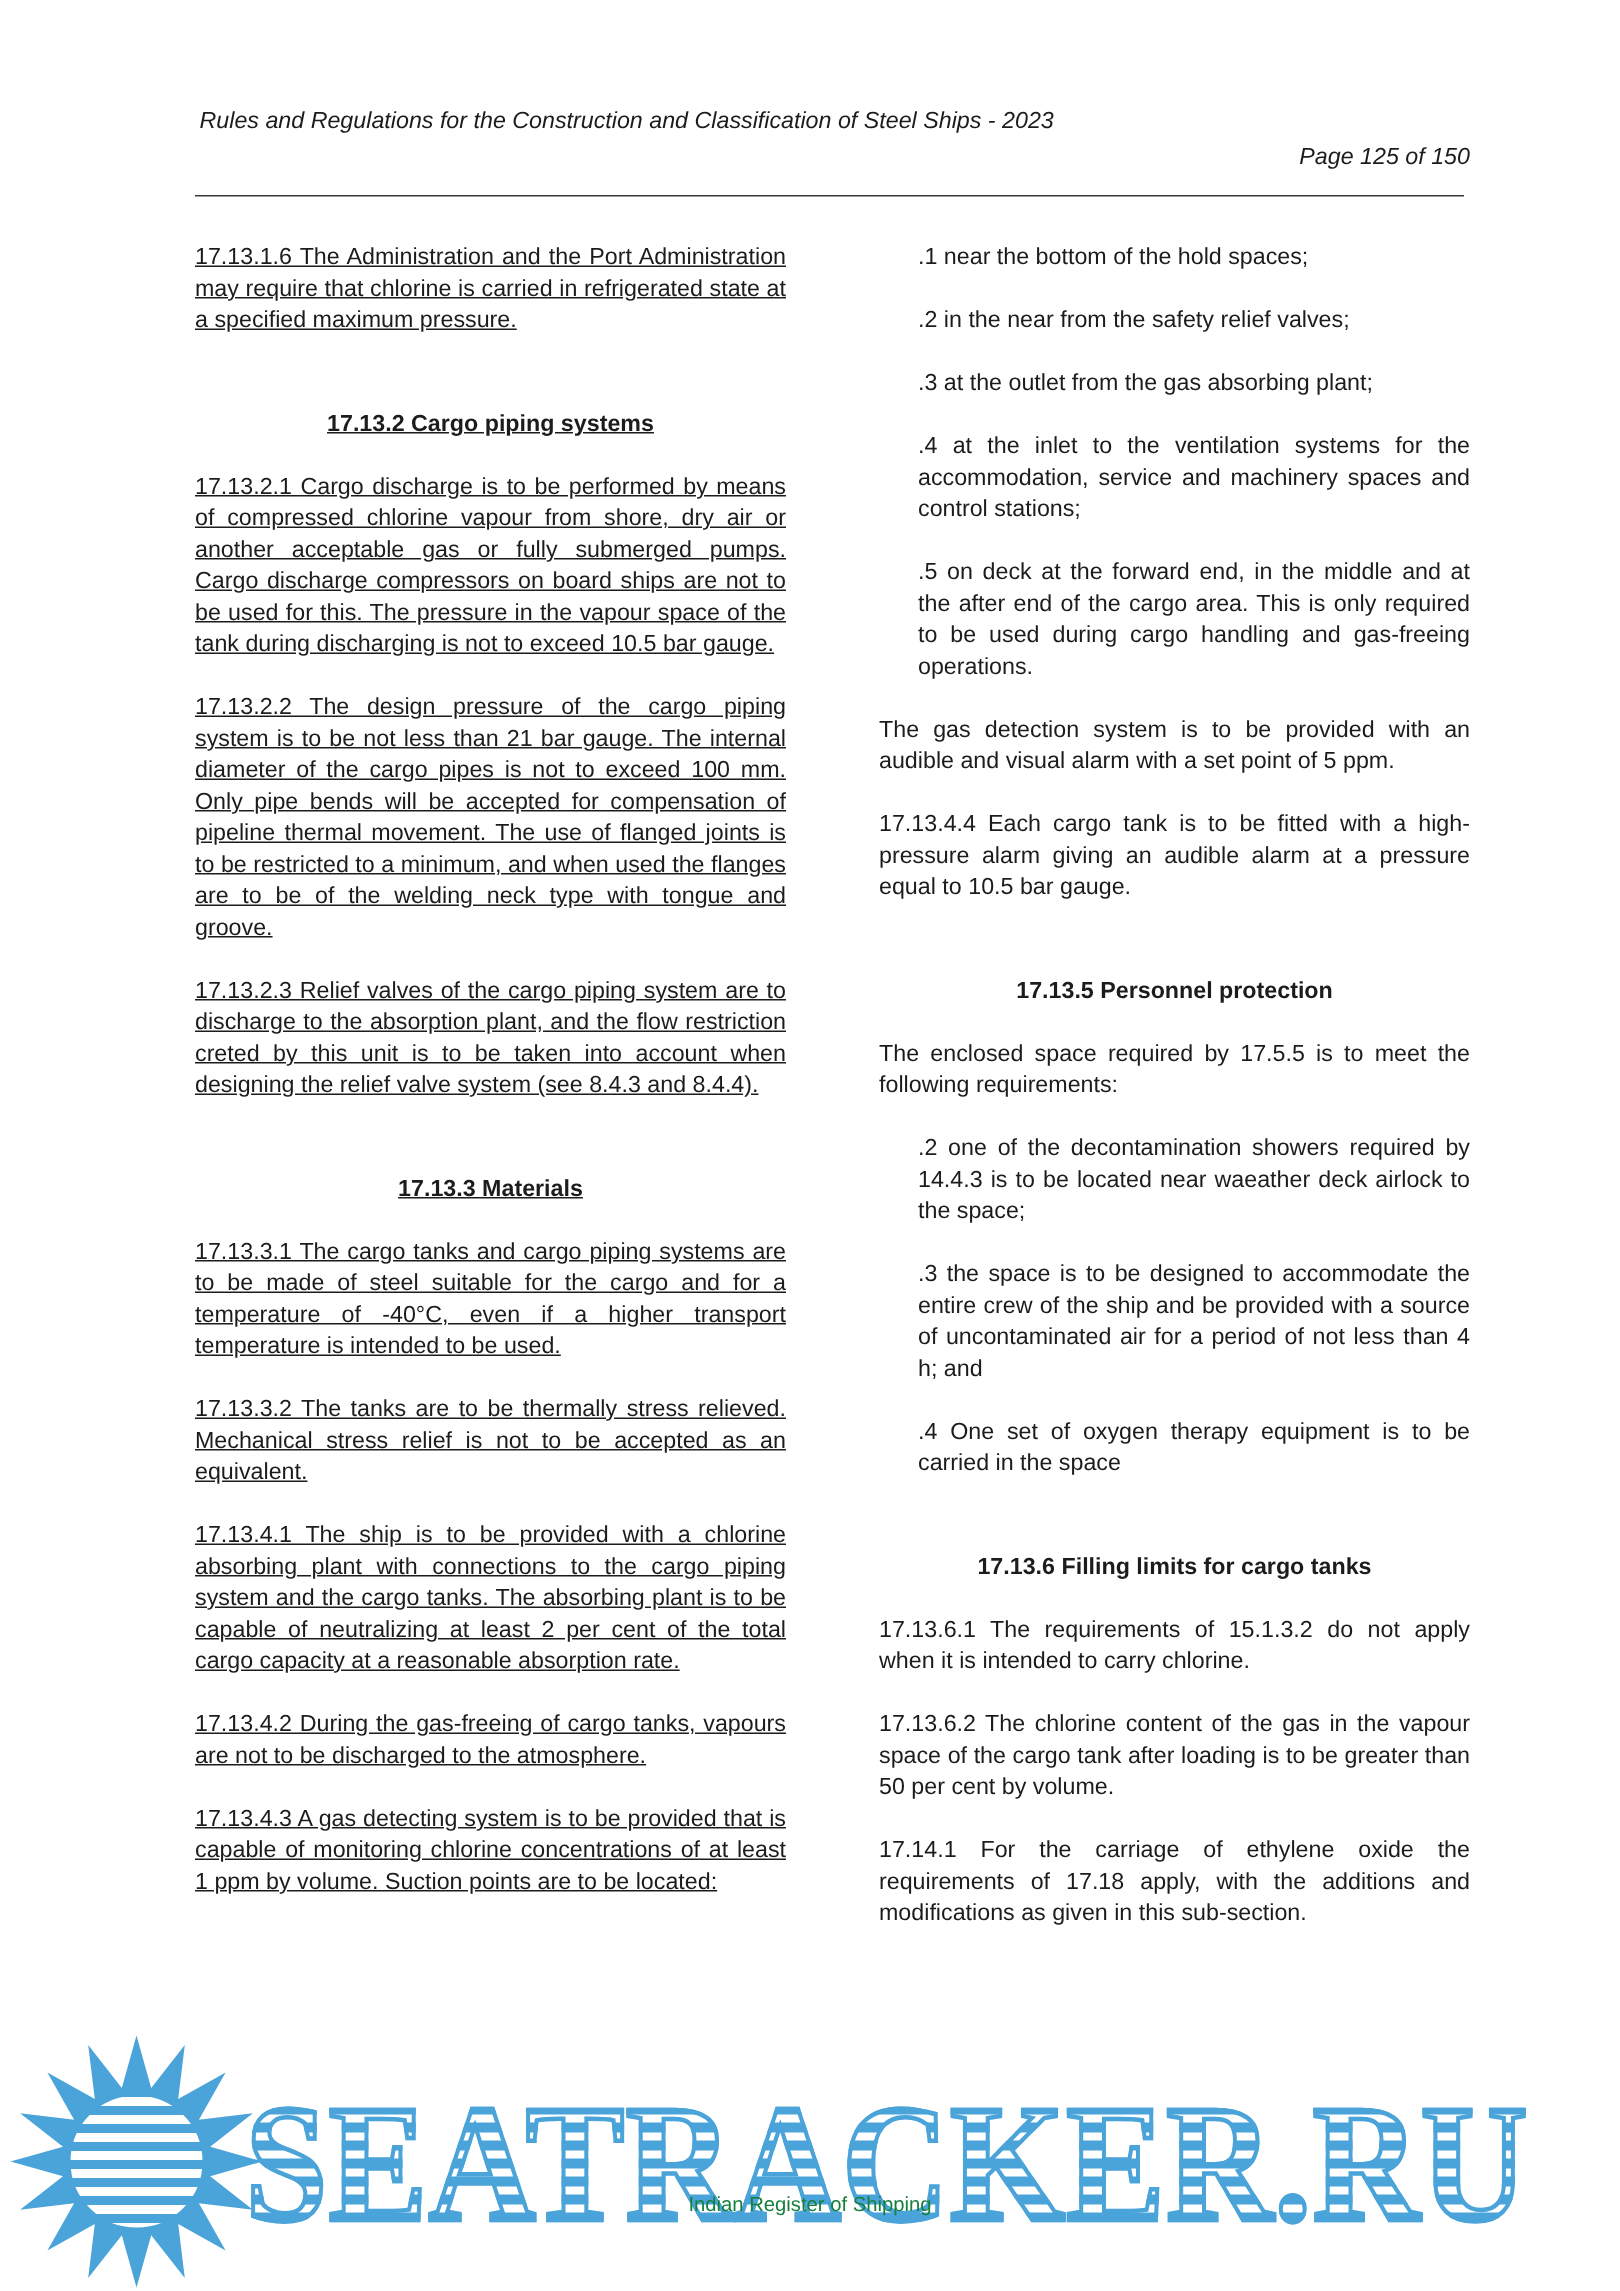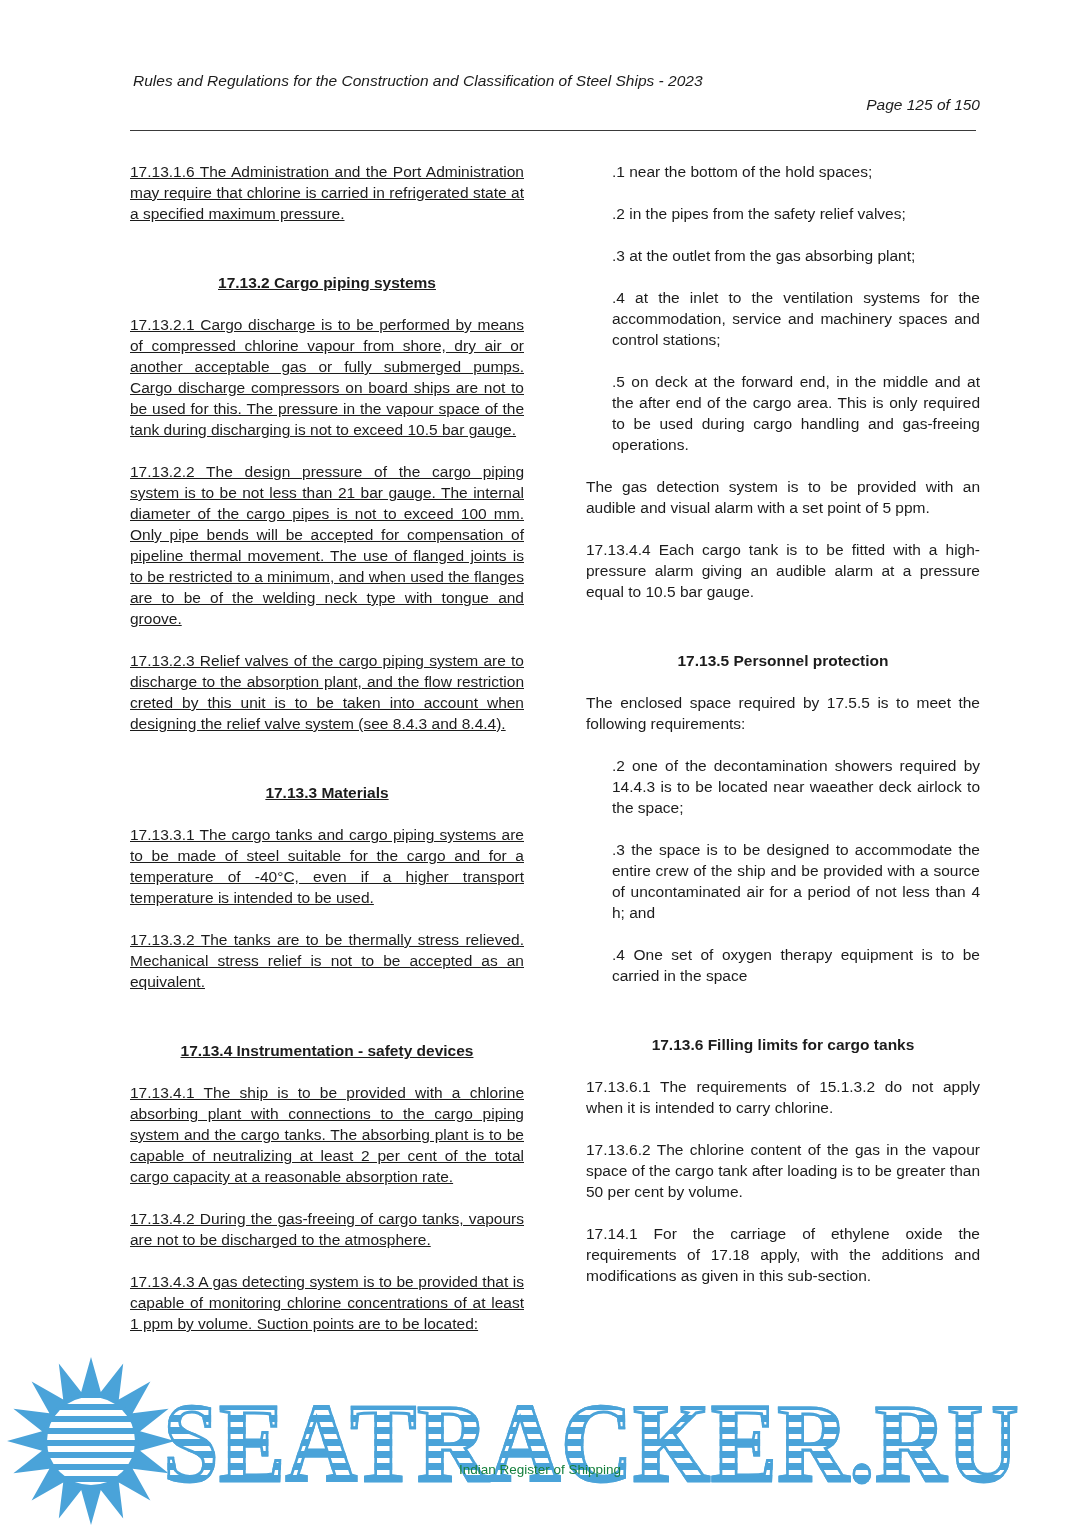--- a/index.html
+++ b/index.html
@@ -109,29 +109,28 @@
 
   <div class="col col-left">
     <p class="para">17.13.1.6 The Administration and the Port Administration may require that chlorine is carried in refrigerated state at a specified maximum pressure.</p>
     <p class="heading">17.13.2 Cargo piping systems</p>
     <p class="para">17.13.2.1 Cargo discharge is to be performed by means of compressed chlorine vapour from shore, dry air or another acceptable gas or fully submerged pumps. Cargo discharge compressors on board ships are not to be used for this. The pressure in the vapour space of the tank during discharging is not to exceed 10.5 bar gauge.</p>
     <p class="para">17.13.2.2 The design pressure of the cargo piping system is to be not less than 21 bar gauge. The internal diameter of the cargo pipes is not to exceed 100 mm. Only pipe bends will be accepted for compensation of pipeline thermal movement. The use of flanged joints is to be restricted to a minimum, and when used the flanges are to be of the welding neck type with tongue and groove.</p>
     <p class="para">17.13.2.3 Relief valves of the cargo piping system are to discharge to the absorption plant, and the flow restriction creted by this unit is to be taken into account when designing the relief valve system (see 8.4.3 and 8.4.4).</p>
     <p class="heading">17.13.3 Materials</p>
     <p class="para">17.13.3.1 The cargo tanks and cargo piping systems are to be made of steel suitable for the cargo and for a temperature of -40°C, even if a higher transport temperature is intended to be used.</p>
     <p class="para">17.13.3.2 The tanks are to be thermally stress relieved. Mechanical stress relief is not to be accepted as an equivalent.</p>
-    <p class="heading">17.13.4 Instrumentation - safety devices</p>
     <p class="para">17.13.4.1 The ship is to be provided with a chlorine absorbing plant with connections to the cargo piping system and the cargo tanks. The absorbing plant is to be capable of neutralizing at least 2 per cent of the total cargo capacity at a reasonable absorption rate.</p>
     <p class="para">17.13.4.2 During the gas-freeing of cargo tanks, vapours are not to be discharged to the atmosphere.</p>
     <p class="para">17.13.4.3 A gas detecting system is to be provided that is capable of monitoring chlorine concentrations of at least 1 ppm by volume. Suction points are to be located:</p>
   </div>
 
   <div class="col col-right">
     <p class="list">.1 near the bottom of the hold spaces;</p>
-    <p class="list">.2 in the pipes from the safety relief valves;</p>
+    <p class="list">.2 in the near from the safety relief valves;</p>
     <p class="list">.3 at the outlet from the gas absorbing plant;</p>
     <p class="list">.4 at the inlet to the ventilation systems for the accommodation, service and machinery spaces and control stations;</p>
     <p class="list">.5 on deck at the forward end, in the middle and at the after end of the cargo area. This is only required to be used during cargo handling and gas-freeing operations.</p>
     <p class="para">The gas detection system is to be provided with an audible and visual alarm with a set point of 5 ppm.</p>
     <p class="para">17.13.4.4 Each cargo tank is to be fitted with a high-pressure alarm giving an audible alarm at a pressure equal to 10.5 bar gauge.</p>
     <p class="heading">17.13.5 Personnel protection</p>
     <p class="para">The enclosed space required by 17.5.5 is to meet the following requirements:</p>
     <p class="list">.2 one of the decontamination showers required by 14.4.3 is to be located near waeather deck airlock to the space;</p>
     <p class="list">.3 the space is to be designed to accommodate the entire crew of the ship and be provided with a source of uncontaminated air for a period of not less than 4 h; and</p>
     <p class="list">.4 One set of oxygen therapy equipment is to be carried in the space</p>

